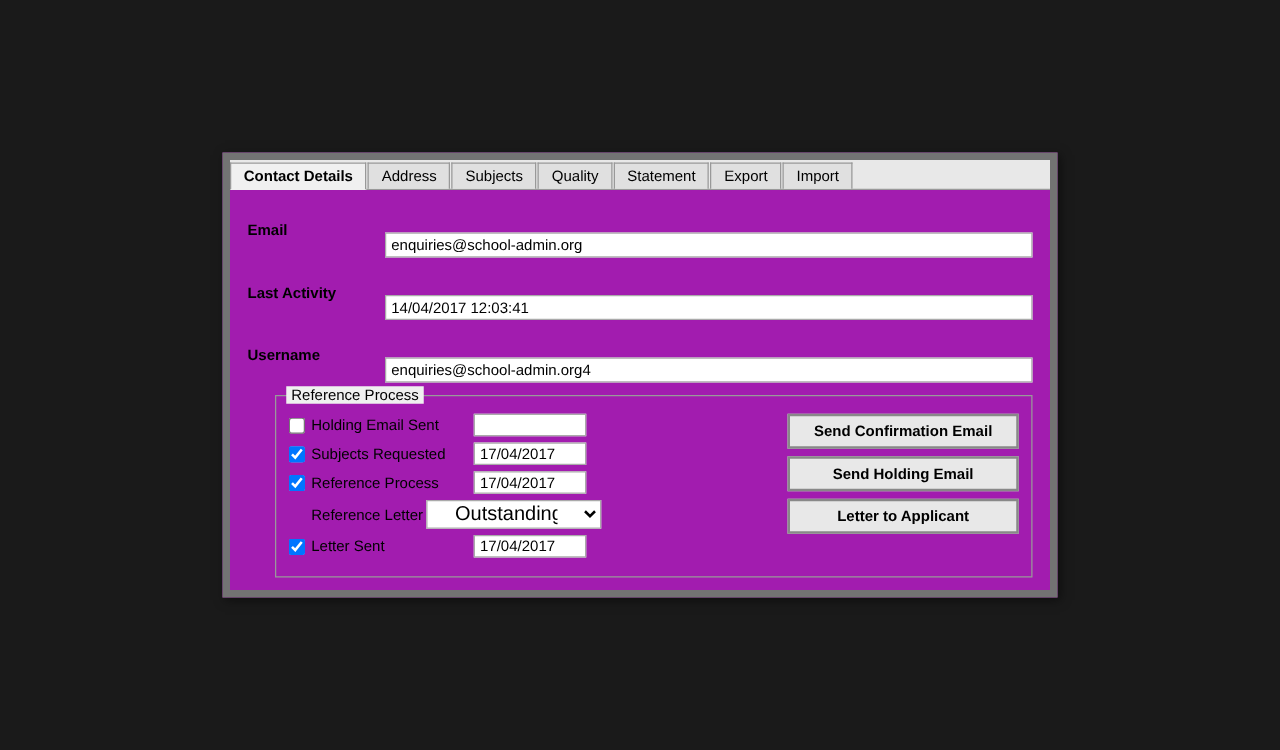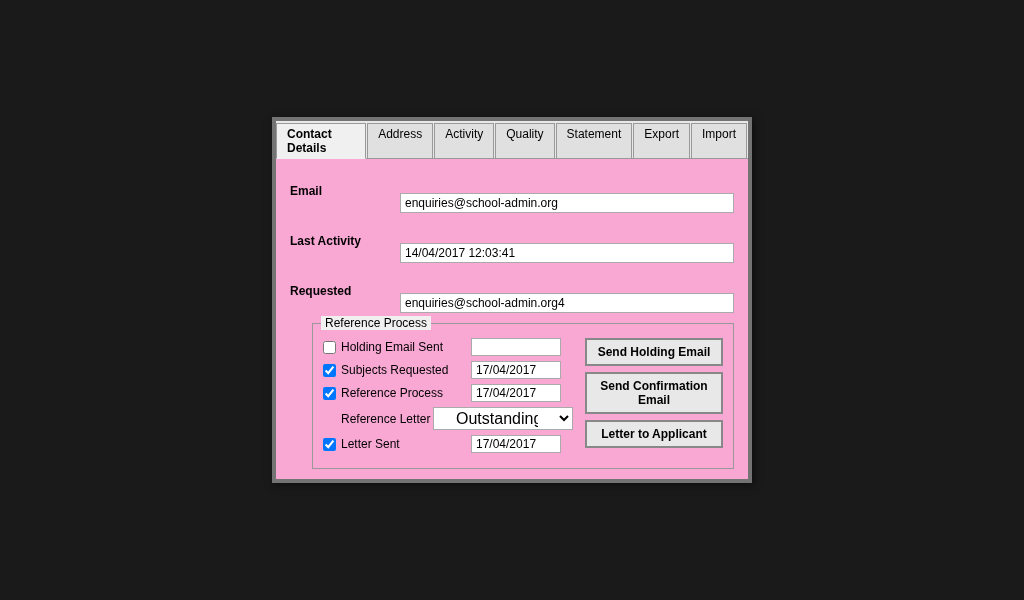--- a/index.html
+++ b/index.html
@@ -9,23 +9,23 @@
       width: 1024px;
       height: 600px;
       display: flex;
       align-items: center;
       justify-content: center;
       font-family: Arial, sans-serif;
       font-size: 13px;
     }
 
     .window {
-      background: #f9a8d4;
-      border: 4px solid #737373;
-      width: 480px;
+      background: #a21caf;
+      border: 6px solid #737373;
+      width: 668px;
       min-height: 340px;
       box-shadow: 2px 2px 8px rgba(0,0,0,0.5);
     }
 
     .tab-bar {
       display: flex;
       border-bottom: 1px solid #999;
       background: #e8e8e8;
       padding-top: 2px;
     }
@@ -175,38 +175,38 @@
       width: 100%;
     }
   </style>
 </head>
 <body>
 
 <div class="window">
   <div class="tab-bar">
     <div class="tab active">Contact Details</div>
     <div class="tab">Address</div>
-    <div class="tab">Activity</div>
+    <div class="tab">Subjects</div>
     <div class="tab">Quality</div>
     <div class="tab">Statement</div>
     <div class="tab">Export</div>
     <div class="tab">Import</div>
   </div>
 
   <div class="content">
     <div class="field-row">
       <div class="field-label">Email</div>
       <input class="field-value wide" type="text" value="enquiries@school-admin.org" style="">
     </div>
     <div class="field-row">
       <div class="field-label">Last Activity</div>
       <input class="field-value wide" type="text" value="14/04/2017 12:03:41" style="">
     </div>
     <div class="field-row">
-      <div class="field-label">Requested</div>
+      <div class="field-label">Username</div>
       <input class="field-value wide" type="text" value="enquiries@school-admin.org4" style="">
     </div>
 
     <div class="section-box">
       <div class="section-title">Reference Process</div>
       <div class="section-content">
         <div class="left-col">
           <div class="check-row">
             <input type="checkbox" style="">
             <span class="check-label">Holding Email Sent</span>
@@ -232,20 +232,20 @@
             </select>
           </div>
           <div class="check-row">
             <input type="checkbox" checked="" style="">
             <span class="check-label">Letter Sent</span>
             <input type="text" class="check-date" value="17/04/2017" style="">
           </div>
         </div>
 
         <div class="right-col">
+          <button class="action-btn">Send Confirmation Email</button>
           <button class="action-btn">Send Holding Email</button>
-          <button class="action-btn">Send Confirmation Email</button>
           <button class="action-btn">Letter to Applicant</button>
         </div>
       </div>
     </div>
   </div>
 </div>
 
 </body></html>

